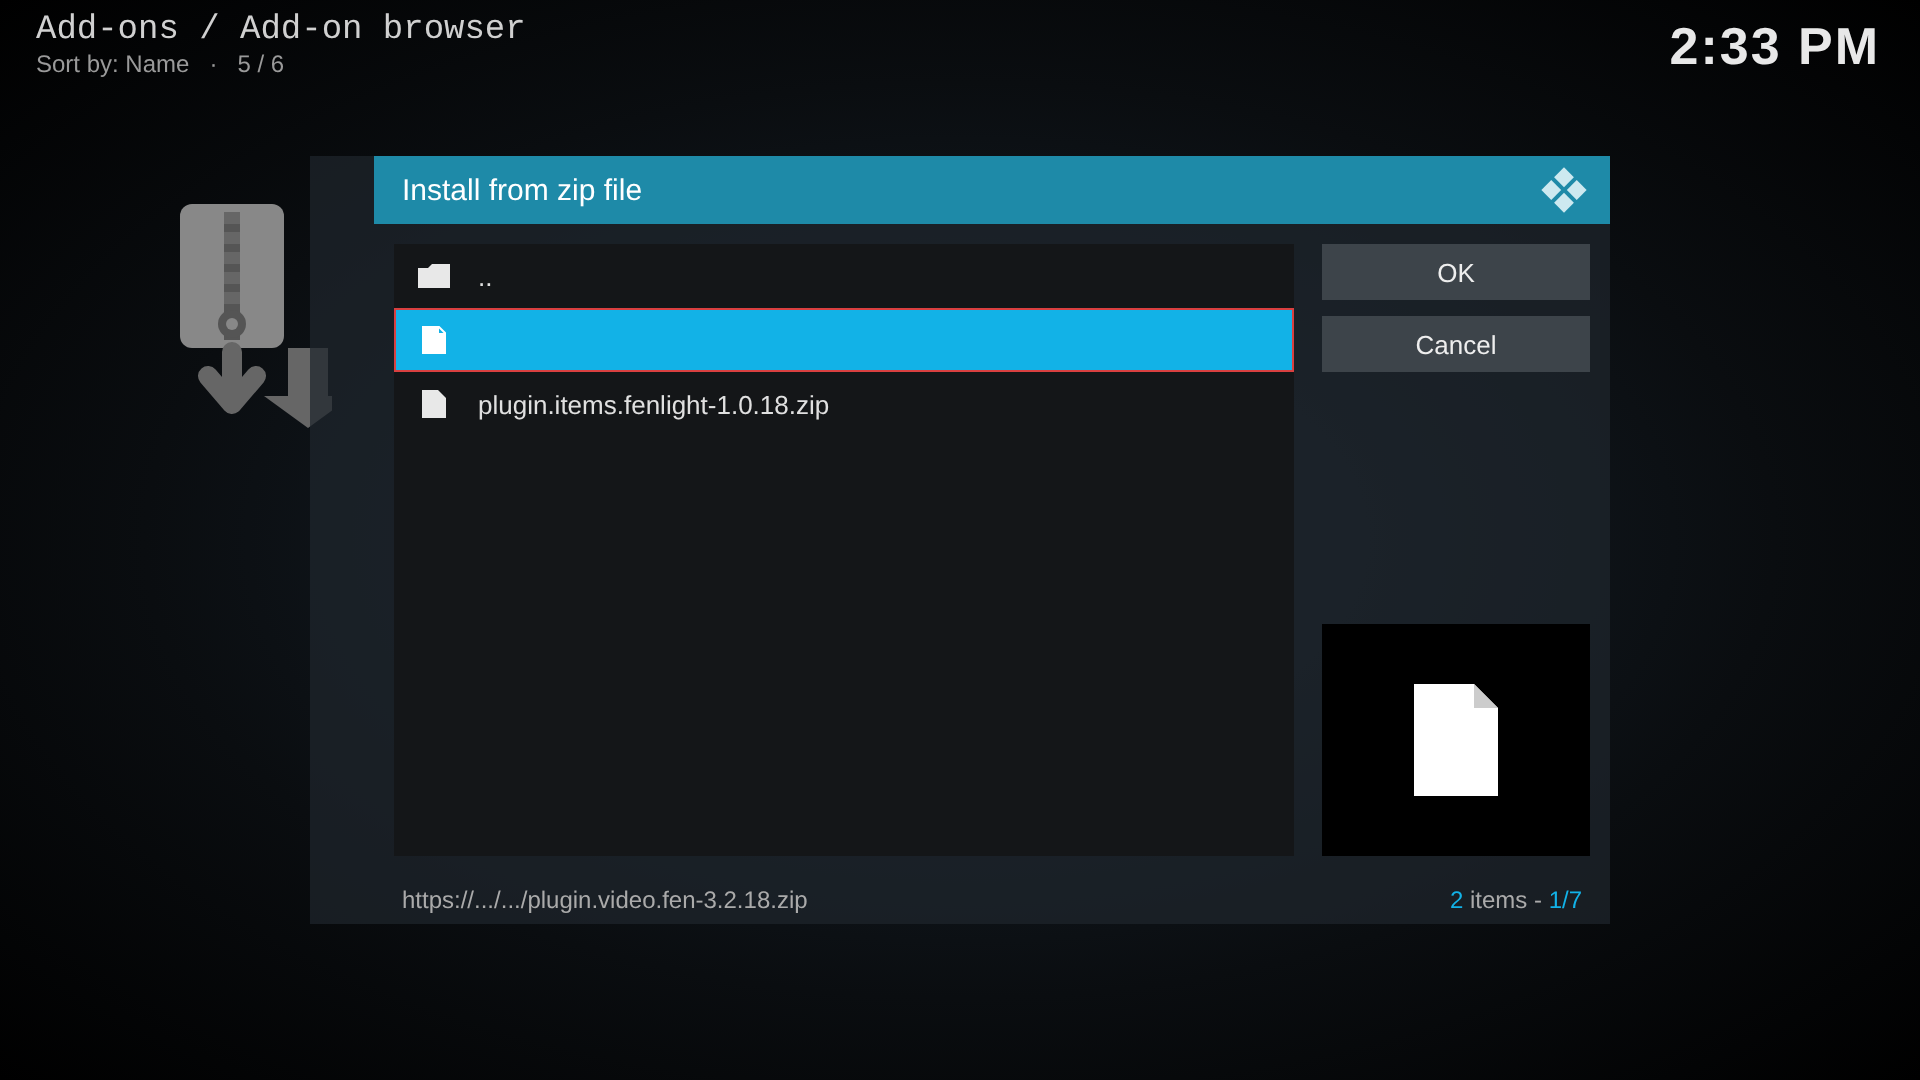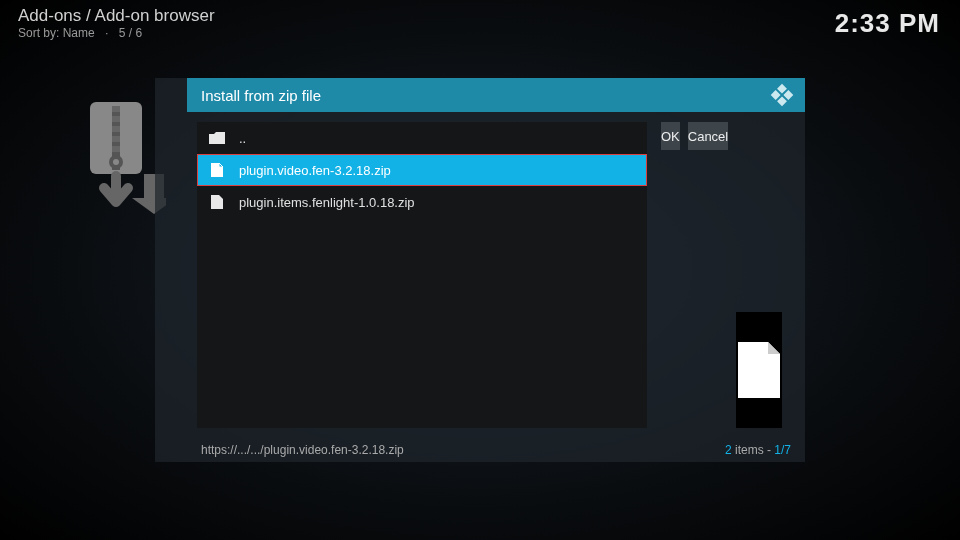--- a/index.html
+++ b/index.html
@@ -11,21 +11,21 @@
     position: relative;
     background: radial-gradient(ellipse at center, #1a2530 0%, #0a0d10 60%, #000 100%);
   }
   
   .header-text {
     position: absolute;
     top: 6px;
     left: 18px;
     color: #c8c8c8;
   }
-  .breadcrumb { font-size: 17px; font-weight: 400; color: #d0d0d0; }
+  .breadcrumb { font-size: 17px; font-weight: 400; color: #d0d0d0; font-family: Liberation Mono, monospace; }
   .sortline { font-size: 12px; color: #9a9a9a; margin-top: 0px; }
   
   .clock {
     position: absolute;
     top: 8px;
     right: 20px;
     font-size: 26px;
     font-weight: 700;
     color: #e8e8e8;
     letter-spacing: 1px;
@@ -95,21 +95,21 @@
   }
   .file-item.highlighted {
     outline: 1px solid #d94040;
     outline-offset: -1px;
   }
   .item-icon { width: 16px; height: 16px; display: flex; align-items: center; justify-content: center; flex-shrink: 0; }
   
   .right-panel {
     width: 140px;
     display: flex;
-    flex-direction: row;
+    flex-direction: column;
     gap: 8px;
   }
   .btn {
     height: 28px;
     background: #3d444a;
     color: #eee;
     font-size: 13px;
     display: flex;
     align-items: center;
     justify-content: center;
@@ -194,21 +194,20 @@
           </span>
           <span>..</span>
         </div>
 
         <div class="file-item selected highlighted">
           <span class="item-icon">
             <svg width="12" height="14" viewBox="0 0 12 14">
                 <path d="M0 0 L8 0 L12 4 L12 14 L0 14 Z M8 0 L8 4 L12 4" fill="#fff" stroke="#fff"></path>
               </svg>
           </span>
-          <span>plugin.video.fen-3.2.18.zip</span>
         </div>
 
         <div class="file-item">
           <span class="item-icon">
             <svg width="12" height="14" viewBox="0 0 12 14">
                 <path d="M0 0 L8 0 L12 4 L12 14 L0 14 Z" fill="#e8e8e8"></path>
               </svg>
           </span>
           <span>plugin.items.fenlight-1.0.18.zip</span>
         </div>

